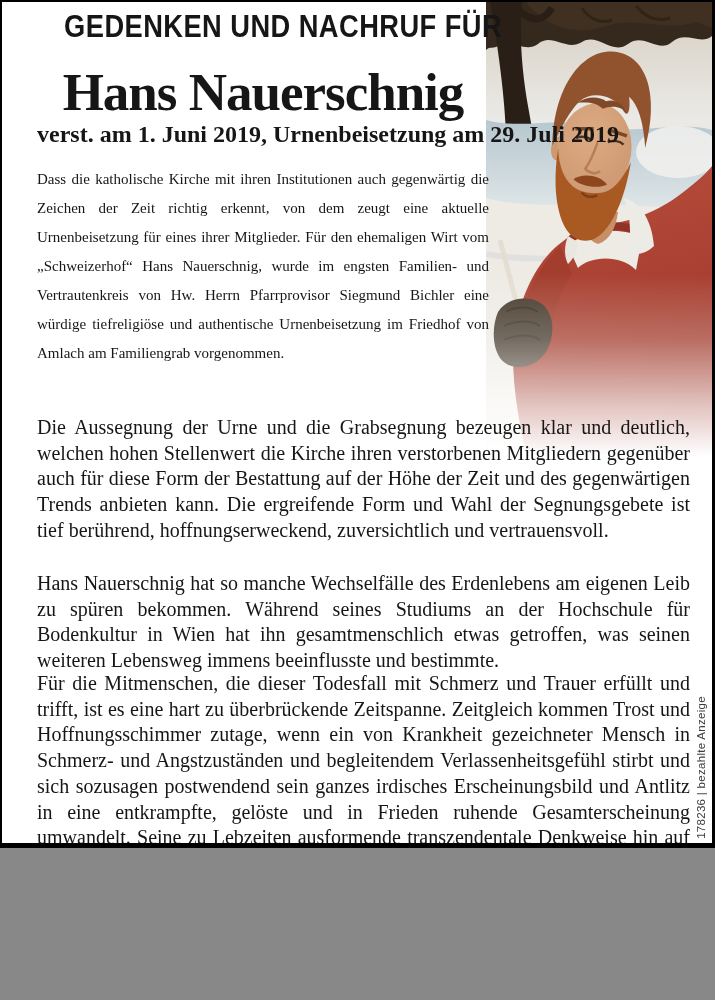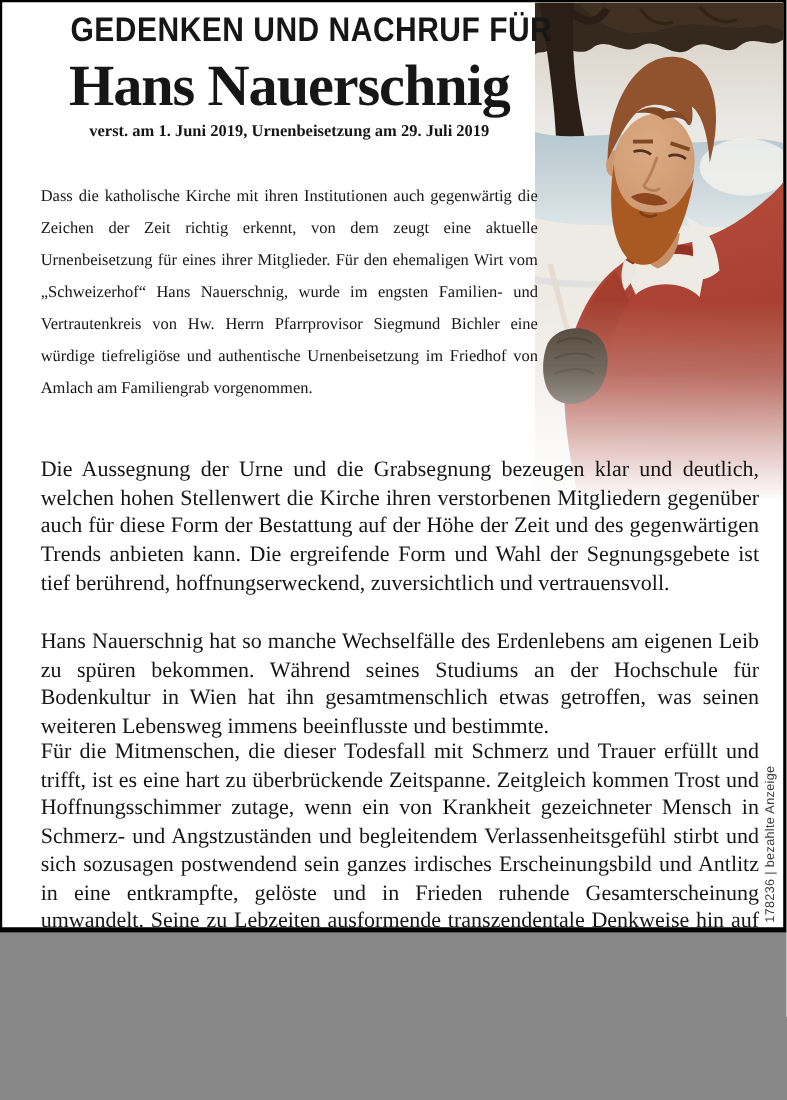--- a/index.html
+++ b/index.html
@@ -27,24 +27,24 @@
   .header{position:absolute;top:8px;left:35px;width:452px;text-align:center;}
   .kicker{
     font-family:"Liberation Sans", sans-serif;
     font-weight:bold;font-size:31px;line-height:34px;
     letter-spacing:.5px;white-space:nowrap;
     transform:scaleX(.88);transform-origin:center;
   }
   .name{
     font-family:"Liberation Serif", serif;
     font-weight:bold;font-size:53px;line-height:56px;
-    letter-spacing:-1px;margin-top:6px;white-space:nowrap;
+    letter-spacing:-1px;margin-top:20px;white-space:nowrap;
   }
   .dates{
-    font-weight:bold;font-size:15px;line-height:24px;
+    font-weight:bold;font-size:24px;line-height:24px;
     margin-top:2px;white-space:nowrap;
   }
   
   .para{position:absolute;left:35px;text-align:justify;hyphens:none;}
   .p1{top:148px;width:452px;font-size:15px;line-height:29px;}
   .p2{top:393px;width:653px;font-size:20px;line-height:25.7px;}
   .p3{top:549px;width:653px;font-size:20px;line-height:25.7px;}
   .p4{top:649px;width:653px;font-size:20px;line-height:25.7px;}
   .closing{
     position:absolute;top:897px;left:35px;width:653px;

